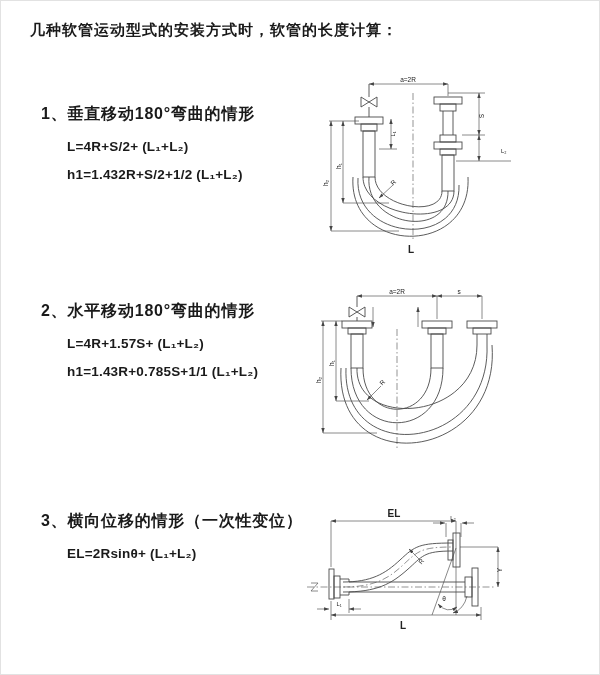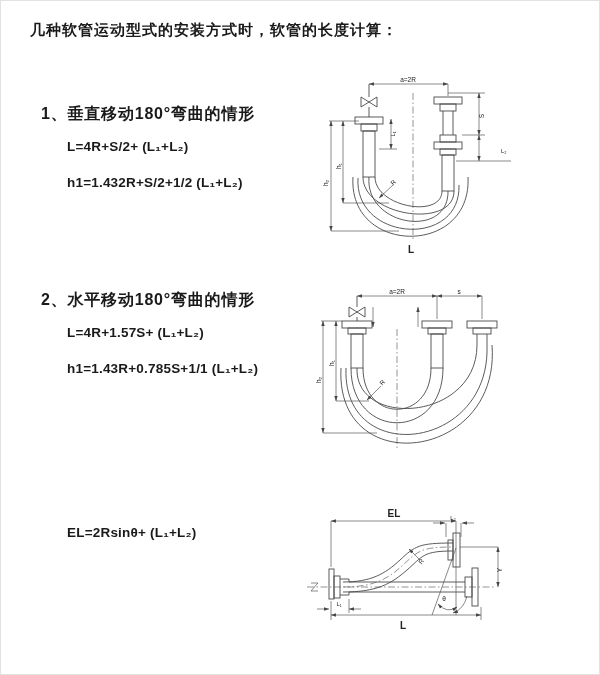--- a/index.html
+++ b/index.html
@@ -8,21 +8,21 @@
     position:relative; width:600px; height:675px; overflow:hidden;
     background:#fff; box-sizing:border-box; border:1px solid #e2e2e2;
     font-family:"Liberation Sans", sans-serif; color:var(--ink);
   }
   .doc-title {
     position:absolute; left:29px; top:20px;
     font-size:15px; font-weight:bold; letter-spacing:1px; white-space:pre;
   }
   .sec { position:absolute; }
   .heading { font-size:16px; font-weight:bold; letter-spacing:0.8px; margin:0 0 8px 0; white-space:pre; }
-  .formula { font-size:13.5px; font-weight:bold; margin:8px 0 0 26px; height:27.5px;
+  .formula { font-size:13.5px; font-weight:bold; margin:0 0 0 26px; height:27.5px;
              display:flex; align-items:center; white-space:pre; letter-spacing:0.2px; }
   svg.diag { position:absolute; overflow:visible; }
   svg .st   { stroke:var(--line); fill:none; stroke-width:0.9; }
   svg .dim  { stroke:var(--line); fill:none; stroke-width:0.65; }
   svg .cl   { stroke:var(--line); fill:none; stroke-width:0.6; stroke-dasharray:7 2.5 1.5 2.5; }
   svg text  { fill:#222; font-family:"Liberation Sans", sans-serif; }
   svg .tl   { font-size:6.5px; }
   svg .ts   { font-size:5.8px; }
   svg .tb   { font-size:10px; font-weight:bold; }
 </style>
@@ -117,21 +117,21 @@
       <line class="dim" x1="155" y1="90" x2="210" y2="90"></line>
       <line class="dim" x1="178" y1="22" x2="178" y2="64" marker-start="url(#ar1)" marker-end="url(#ar1)"></line>
       <line class="dim" x1="178" y1="64" x2="178" y2="90" marker-start="url(#ar1)" marker-end="url(#ar1)"></line>
       <text class="tl" x="183" y="45" transform="rotate(-90 183 45)" text-anchor="middle">S</text>
       <text class="ts" x="200" y="82">L₂</text>
     </g>
 
     <text class="tb" x="110" y="182" text-anchor="middle">L</text>
   </svg>
 
-  <div class="sec" style="left:40px; top:289px;">
+  <div class="sec" style="left:40px; top:300px;">
     <p class="heading">2、水平移动180°弯曲的情形</p>
     <div class="formula">L=4R+1.57S+ (L₁+L₂)</div>
     <div class="formula">h1=1.43R+0.785S+1/1 (L₁+L₂)</div>
   </div>
 
   <svg class="diag" style="left:310px; top:282px;" width="290" height="186" viewBox="0 0 290 186">
     <defs>
       <marker id="ar2" viewBox="0 0 10 10" refX="9.5" refY="5" markerWidth="8" markerHeight="8" orient="auto-start-reverse">
         <path d="M0,1.8 L10,5 L0,8.2 Z" fill="#444"></path>
       </marker>
@@ -199,20 +199,21 @@
       <line class="dim" x1="12" y1="38" x2="12" y2="150" marker-start="url(#ar2)" marker-end="url(#ar2)"></line>
       <line class="dim" x1="25" y1="38" x2="25" y2="118" marker-start="url(#ar2)" marker-end="url(#ar2)"></line>
       <line class="dim" x1="25" y1="118" x2="58" y2="118"></line>
       <line class="dim" x1="12" y1="150" x2="66" y2="150"></line>
       <text class="tl" x="23" y="80" transform="rotate(-90 23 80)" text-anchor="middle">h₁</text>
       <text class="tl" x="10" y="97" transform="rotate(-90 10 97)" text-anchor="middle">h₂</text>
     </g>
   </svg>
 
   <div class="sec" style="left:40px; top:510px;">
+    <p class="heading">3、横向位移的情形（一次性变位）</p>
     <div class="formula">EL=2Rsinθ+ (L₁+L₂)</div>
   </div>
 
   <svg class="diag" style="left:298px; top:502px;" width="302" height="146" viewBox="0 0 302 146">
     <defs>
       <marker id="ar3" viewBox="0 0 10 10" refX="9.5" refY="5" markerWidth="8" markerHeight="8" orient="auto-start-reverse">
         <path d="M0,1.8 L10,5 L0,8.2 Z" fill="#444"></path>
       </marker>
     </defs>
 

